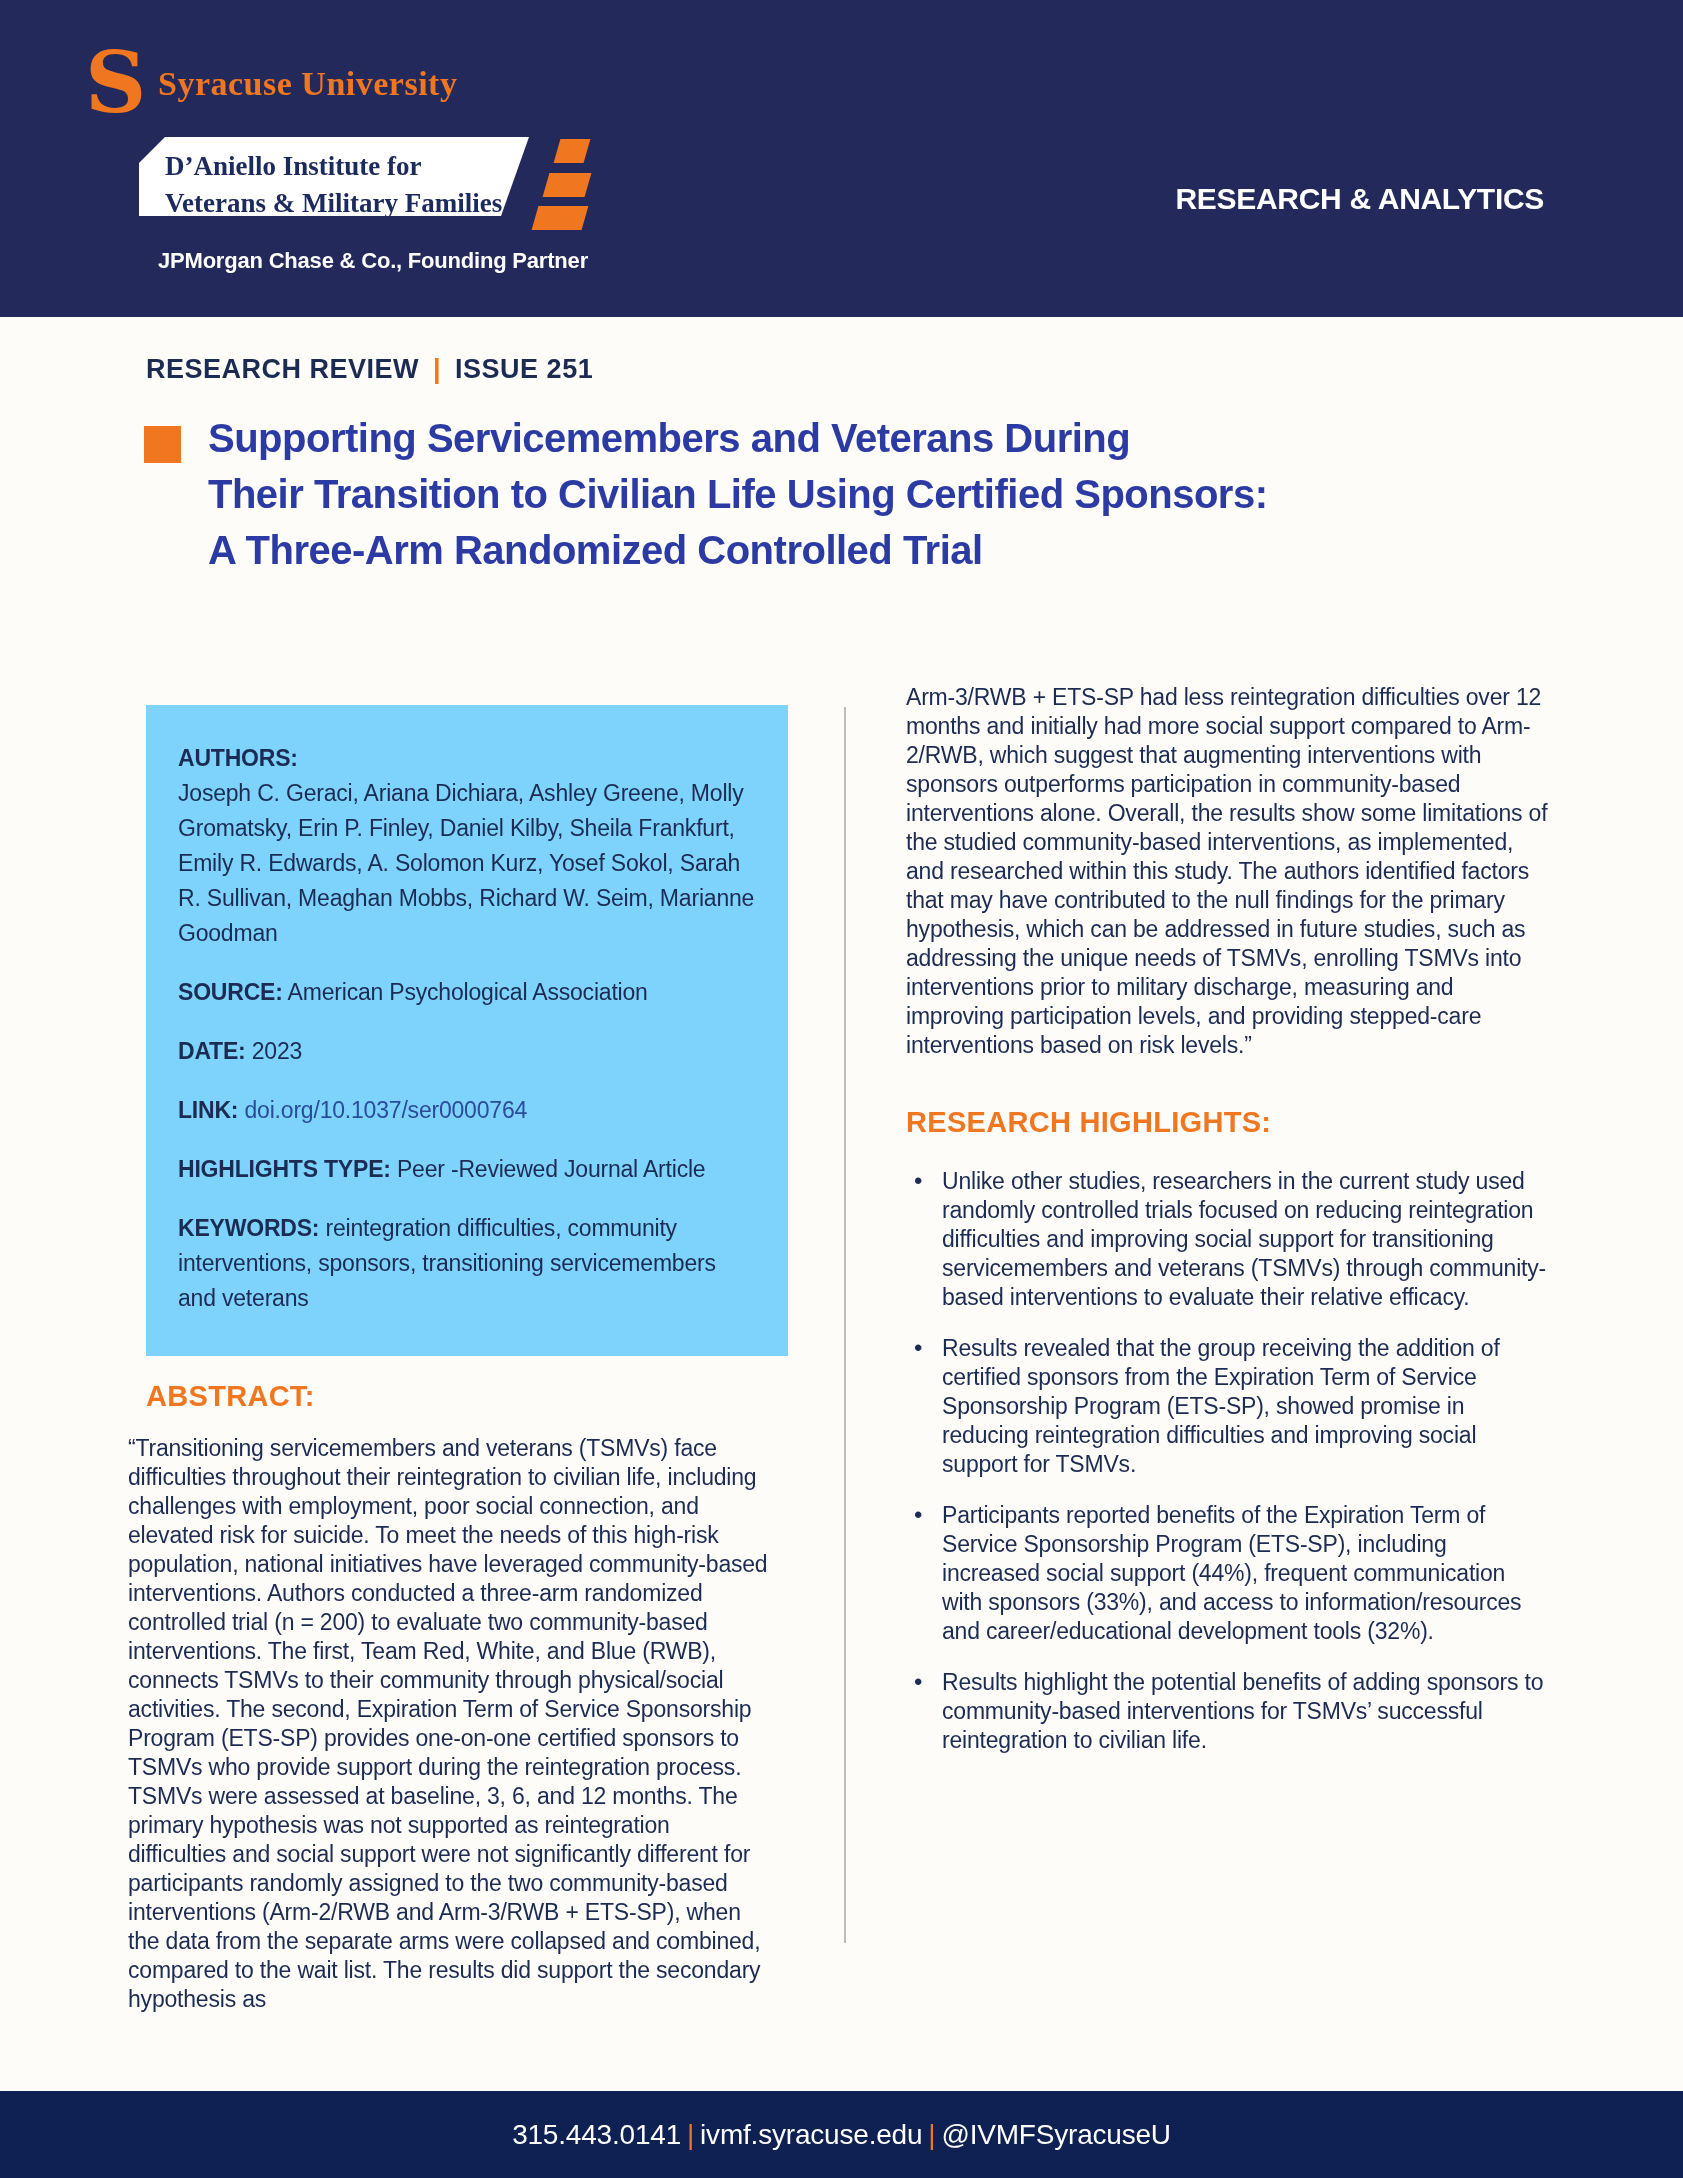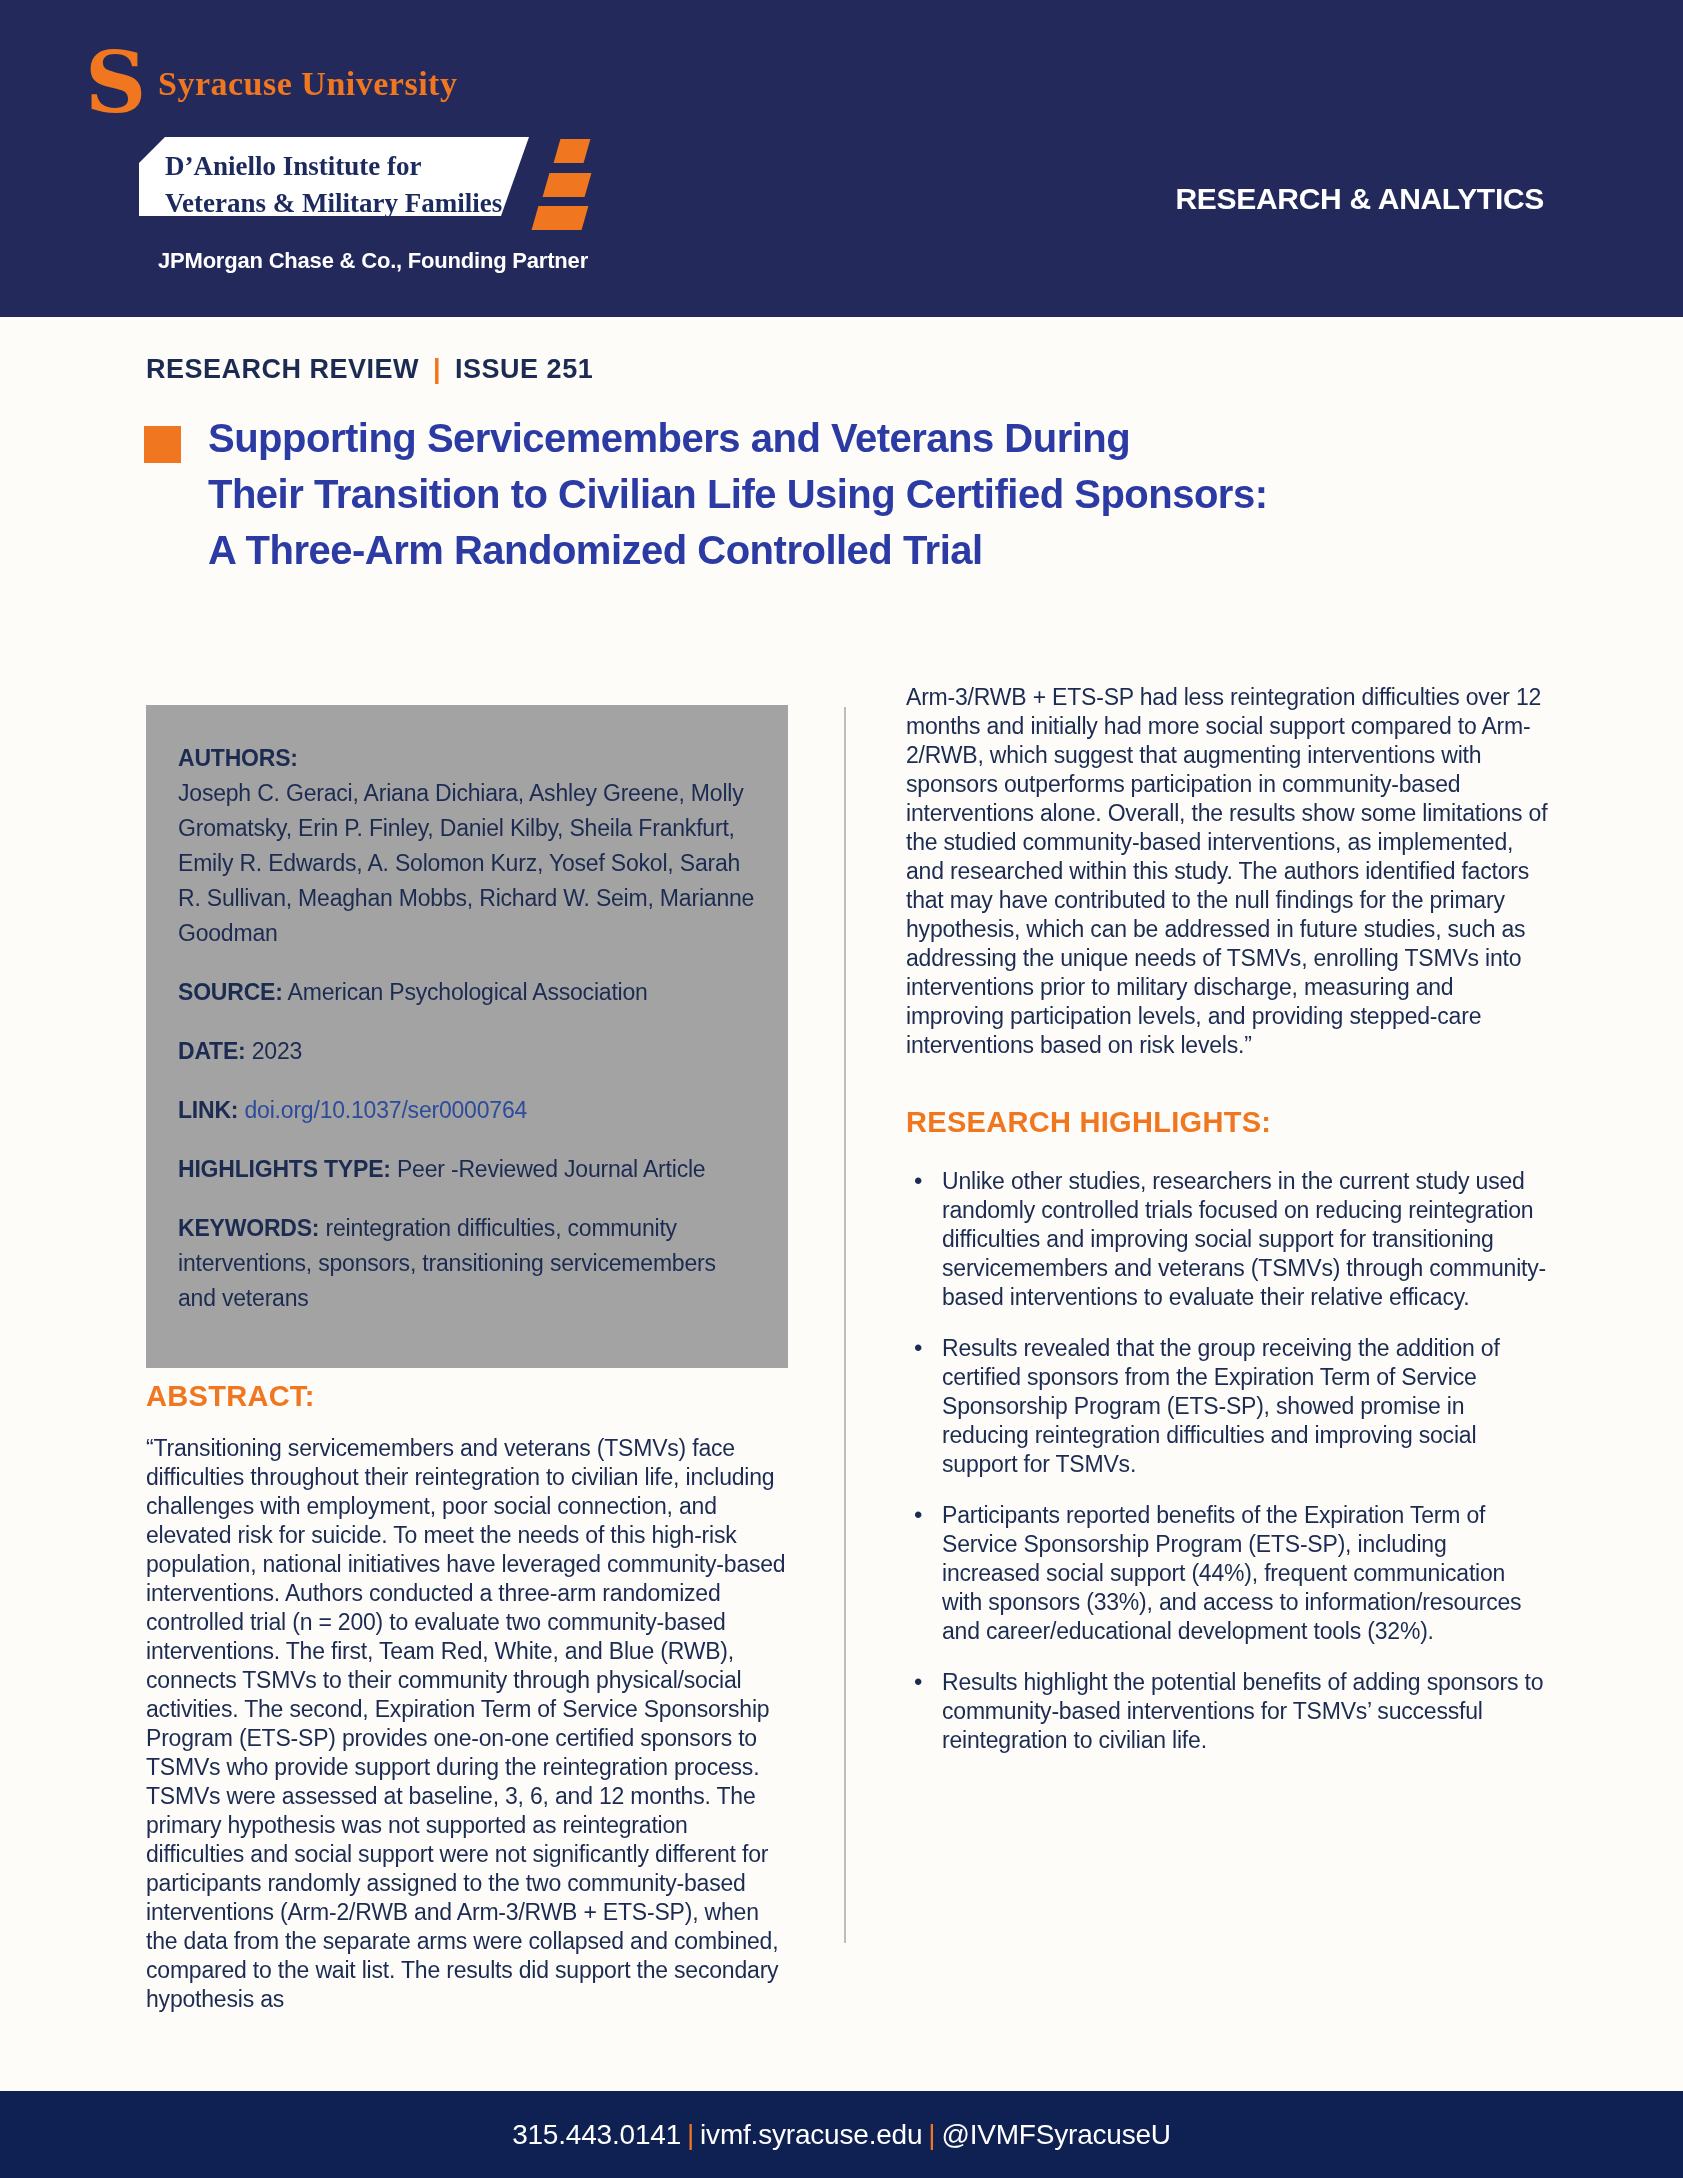--- a/index.html
+++ b/index.html
@@ -52,36 +52,36 @@
   .title-square { position:absolute; left:144px; top:426px; width:37px; height:37px; background:#f0761f; }
   .title {
     position:absolute; left:208px; top:410px; width:1356px;
     font-weight:bold; font-size:40px; line-height:56px;
     letter-spacing:-0.5px; color:#2b3ba3;
   }
   .title span { display:block; }
   
   .info-box {
     position:absolute; left:146px; top:705px; width:642px; min-height:612px;
-    background:#a3a3a3; padding:36px 32px 52px 32px;
+    background:#7dd3fc; padding:36px 32px 40px 32px;
     font-size:23px; line-height:35px; letter-spacing:-0.2px; color:#1c2b52;
   }
   .info-box .label { font-weight:bold; }
   .info-box .field { margin-top:24px; }
   .info-box .field:first-child { margin-top:0; }
   .info-box .authors-label { display:block; }
   .info-box .link-value { color:#2b4b9b; text-decoration:none; }
   
   .divider { position:absolute; left:844px; top:707px; width:2px; height:1236px; background:#bdbdbd; }
   .abstract-heading {
     position:absolute; left:146px; top:1380px;
     font-weight:bold; font-size:29px; letter-spacing:0.3px; color:#f0761f;
   }
   .abstract-text {
-    position:absolute; left:146px; top:1434px; width:644px;
+    position:absolute; left:128px; top:1434px; width:644px;
     font-size:23px; line-height:29px; letter-spacing:-0.2px; color:#1c2b52;
   }
   .right-col { position:absolute; left:906px; top:683px; width:642px; }
   .continuation { font-size:23px; line-height:29px; letter-spacing:-0.2px; color:#1c2b52; }
   .highlights-heading {
     margin-top:46px; font-weight:bold; font-size:29px; letter-spacing:0.3px; color:#f0761f;
   }
   .bullets { margin-top:28px; }
   .bullet {
     position:relative; padding-left:36px; margin-bottom:22px;

